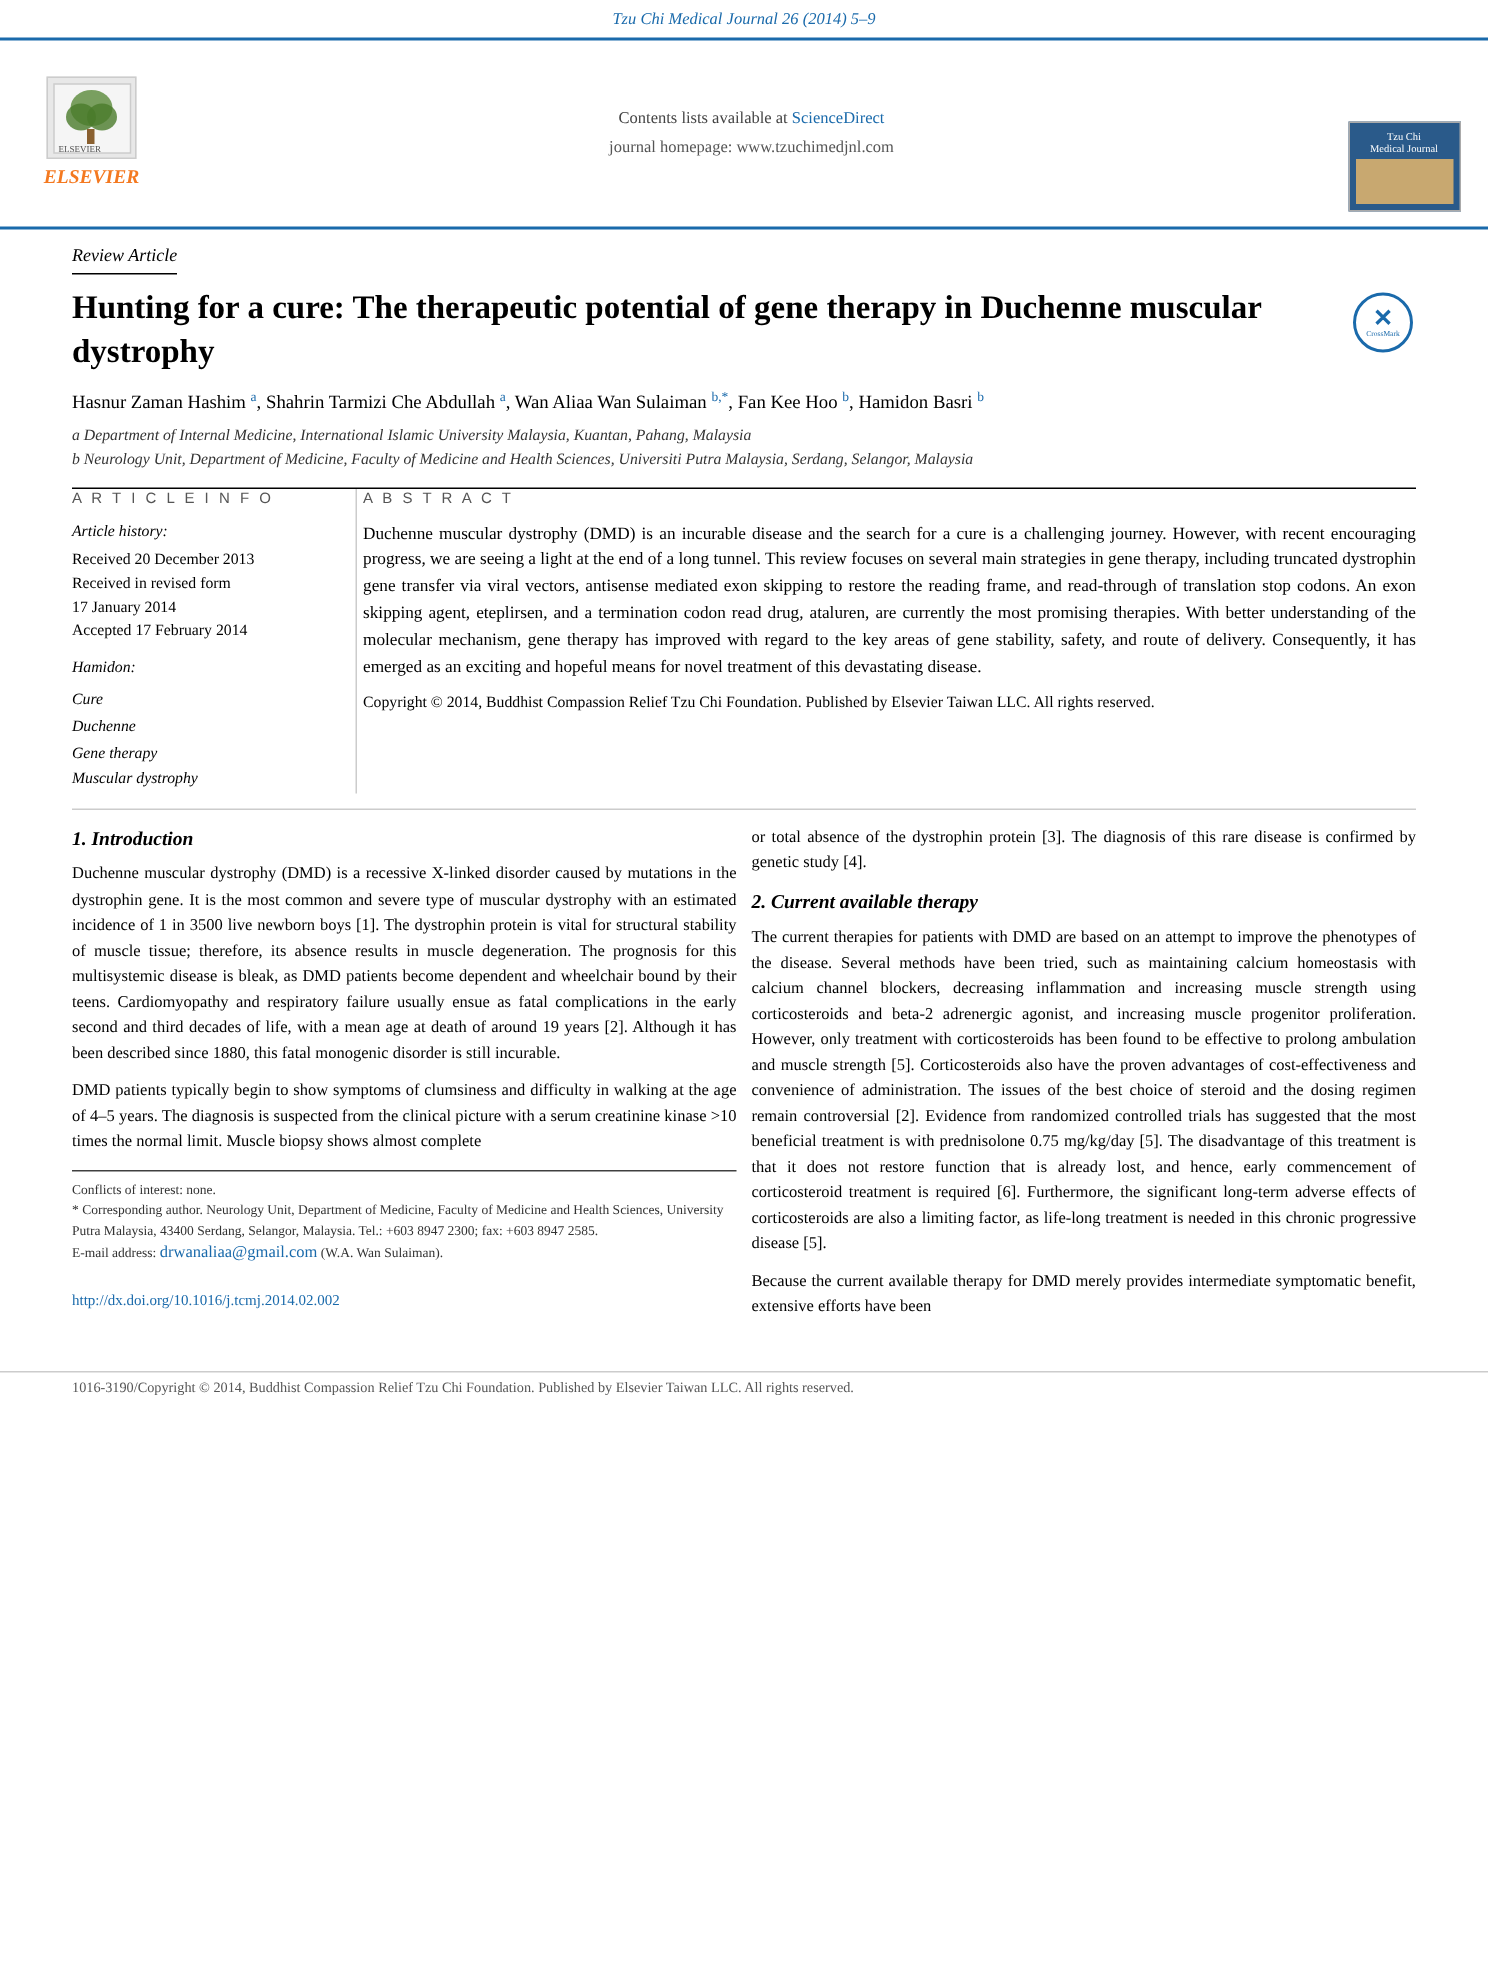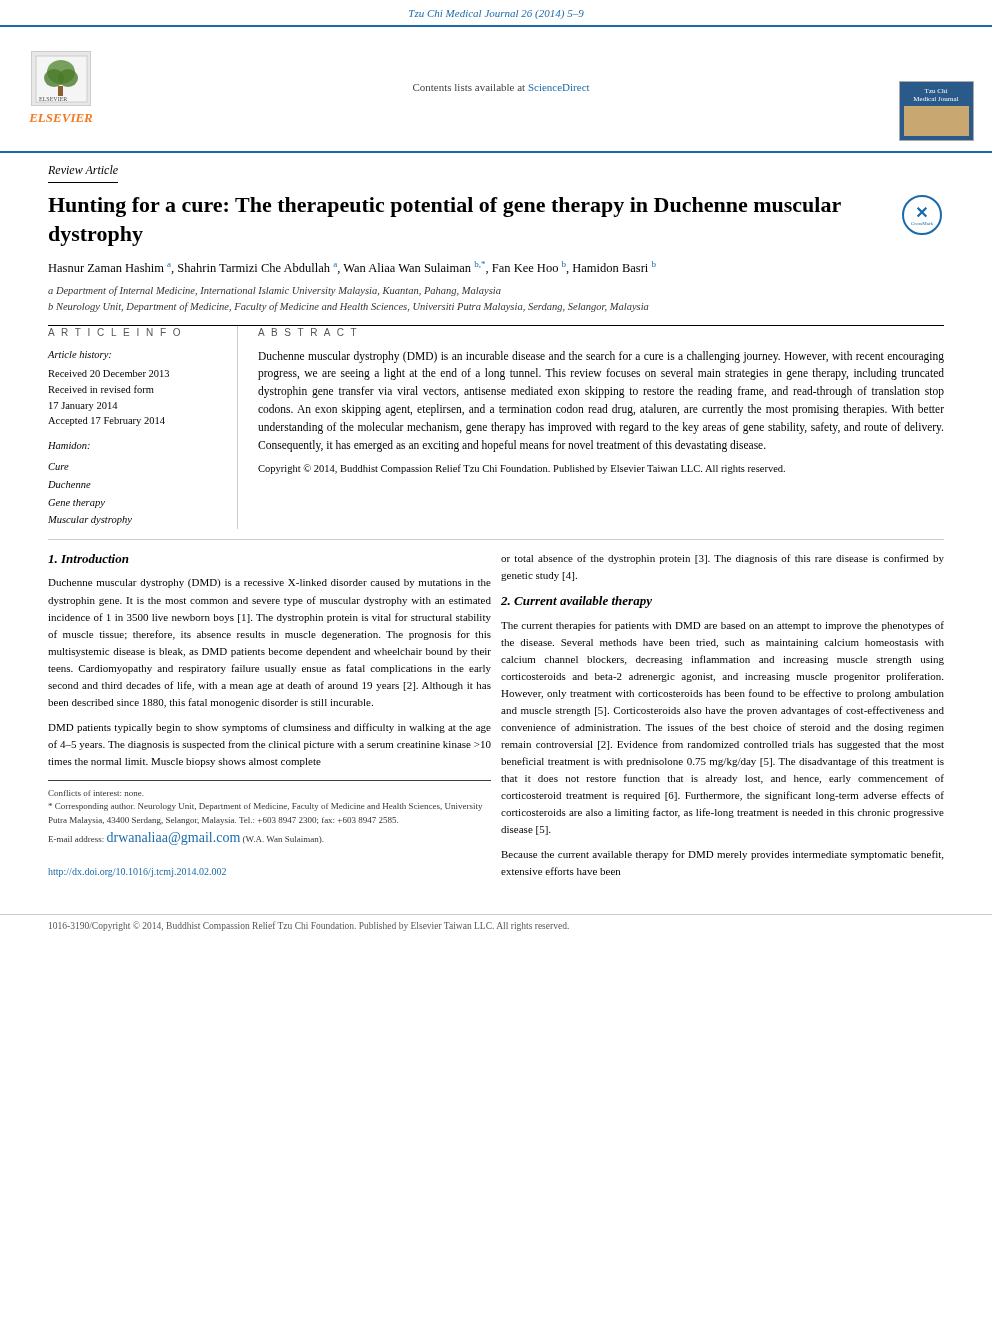--- a/index.html
+++ b/index.html
@@ -170,21 +170,21 @@
     }
     .affiliations {
       font-size: 10.5px;
       font-style: italic;
       color: #333;
       margin-bottom: 10px;
       line-height: 1.5;
     }
     .two-col-section {
       display: flex;
-      gap: 20px;
+      gap: 4px;
       border-top: 1px solid #000;
     }
     .article-info-col {
       width: 190px;
       flex-shrink: 0;
       border-right: 1px solid #ccc;
       padding-right: 14px;
     }
     .abstract-col {
       flex: 1;
@@ -301,20 +301,21 @@
       </svg>
     </div>
     <div class="elsevier-text">ELSEVIER</div>
   </div>
 
   <div class="header-center">
     <div class="sciencedirect-line">
       <span>Contents lists available at</span>
       <a href="#" style="color:#1a6aab;">ScienceDirect</a>
     </div>
+    <div class="journal-homepage">journal homepage: www.tzuchimedjnl.com</div>
   </div>
 
   <div class="journal-thumb">
     <div class="journal-thumb-img">
       <div class="thumb-label">Tzu Chi<br>Medical Journal</div>
       <div class="thumb-img-area"></div>
     </div>
   </div>
 </div>
 
@@ -387,21 +388,21 @@
       </div>
       <div class="body-text">
         DMD patients typically begin to show symptoms of clumsiness and difficulty in walking at the age of 4–5 years. The diagnosis is suspected from the clinical picture with a serum creatinine kinase &gt;10 times the normal limit. Muscle biopsy shows almost complete
       </div>
 
       <div class="footnote-section">
         <div class="footnote-text">Conflicts of interest: none.</div>
         <div class="footnote-text">* Corresponding author. Neurology Unit, Department of Medicine, Faculty of Medicine and Health Sciences, University Putra Malaysia, 43400 Serdang, Selangor, Malaysia. Tel.: +603 8947 2300; fax: +603 8947 2585.</div>
         <div class="footnote-text">
           <span>E-mail address:</span>
-          <a href="#" style="color:#1a6aab; text-decoration:none; font-size:14px;">drwanaliaa@gmail.com</a>
+          <a href="#" style="color:#1a6aab; text-decoration:none; font-size:11px;">drwanaliaa@gmail.com</a>
           <span>(W.A. Wan Sulaiman).</span>
         </div>
       </div>
 
       <a href="#" class="doi-link">http://dx.doi.org/10.1016/j.tcmj.2014.02.002</a>
     </div>
 
     <div class="body-col">
       <div class="body-text">or total absence of the dystrophin protein [3]. The diagnosis of this rare disease is confirmed by genetic study [4].</div>
 

